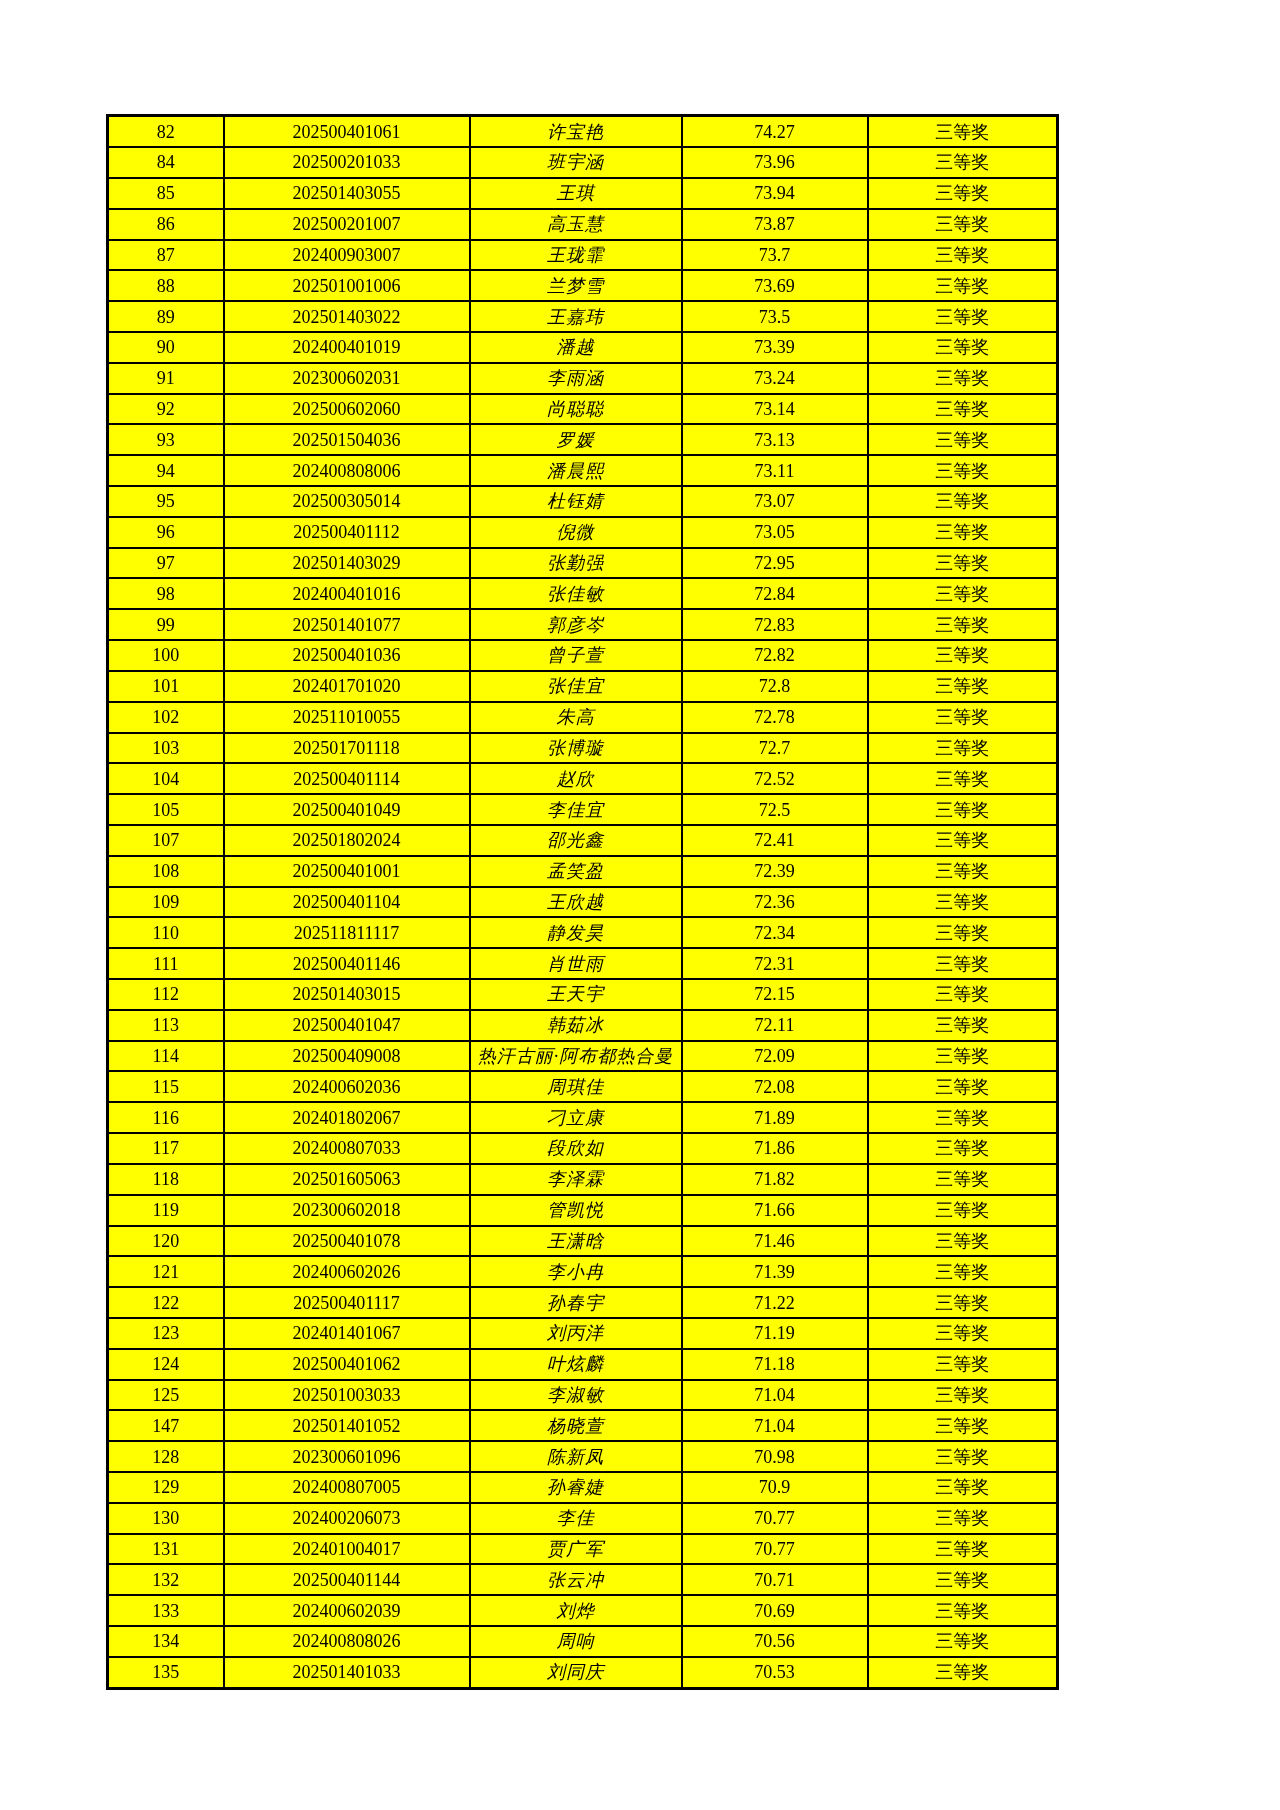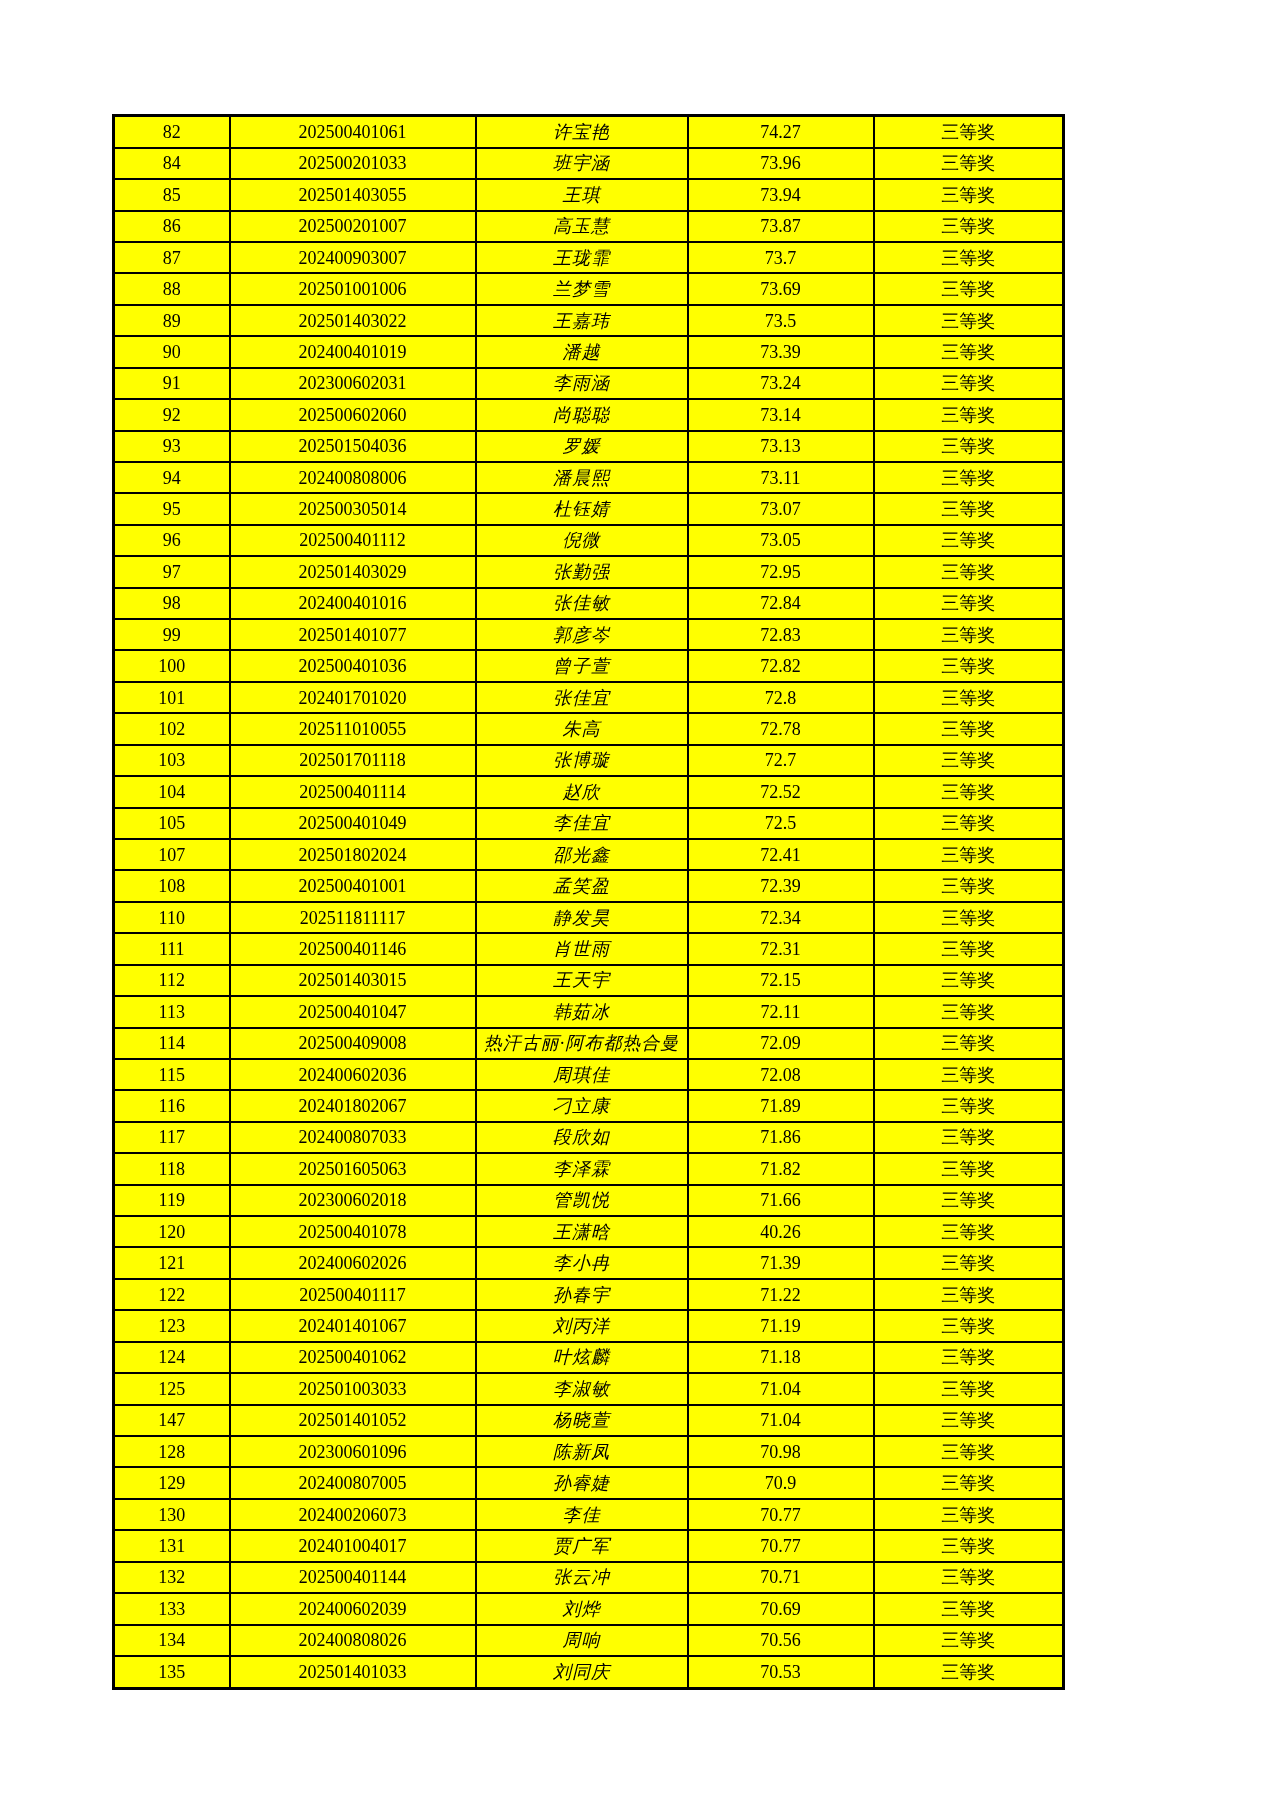--- a/index.html
+++ b/index.html
@@ -19,21 +19,20 @@
   }
   table.award-table {
     position: absolute;
     left: 106px;
     top: 114px;
     width: 950px;
     height: 1576px;
     border-collapse: collapse;
     table-layout: fixed;
     border: 3px solid #000000;
-    margin-left: 6px;
   }
   table.award-table td {
     border: 2px solid #000000;
     background: #ffff00;
     color: #000000;
     text-align: center;
     vertical-align: middle;
     font-size: 18px;
     line-height: 1;
     padding: 0;
@@ -258,20 +257,27 @@
   </tr>
 
   <tr>
     <td class="col-rank">108</td>
     <td class="col-id">202500401001</td>
     <td class="col-name">孟笑盈</td>
     <td class="col-score">72.39</td>
     <td class="col-award">三等奖</td>
   </tr>
 
+  <tr>
+    <td class="col-rank">109</td>
+    <td class="col-id">202500401104</td>
+    <td class="col-name">王欣越</td>
+    <td class="col-score">72.36</td>
+    <td class="col-award">三等奖</td>
+  </tr>
 
   <tr>
     <td class="col-rank">110</td>
     <td class="col-id">202511811117</td>
     <td class="col-name">静发昊</td>
     <td class="col-score">72.34</td>
     <td class="col-award">三等奖</td>
   </tr>
 
   <tr>
@@ -343,21 +349,21 @@
     <td class="col-id">202300602018</td>
     <td class="col-name">管凯悦</td>
     <td class="col-score">71.66</td>
     <td class="col-award">三等奖</td>
   </tr>
 
   <tr>
     <td class="col-rank">120</td>
     <td class="col-id">202500401078</td>
     <td class="col-name">王潇晗</td>
-    <td class="col-score">40.26</td>
+    <td class="col-score">71.46</td>
     <td class="col-award">三等奖</td>
   </tr>
 
   <tr>
     <td class="col-rank">121</td>
     <td class="col-id">202400602026</td>
     <td class="col-name">李小冉</td>
     <td class="col-score">71.39</td>
     <td class="col-award">三等奖</td>
   </tr>

